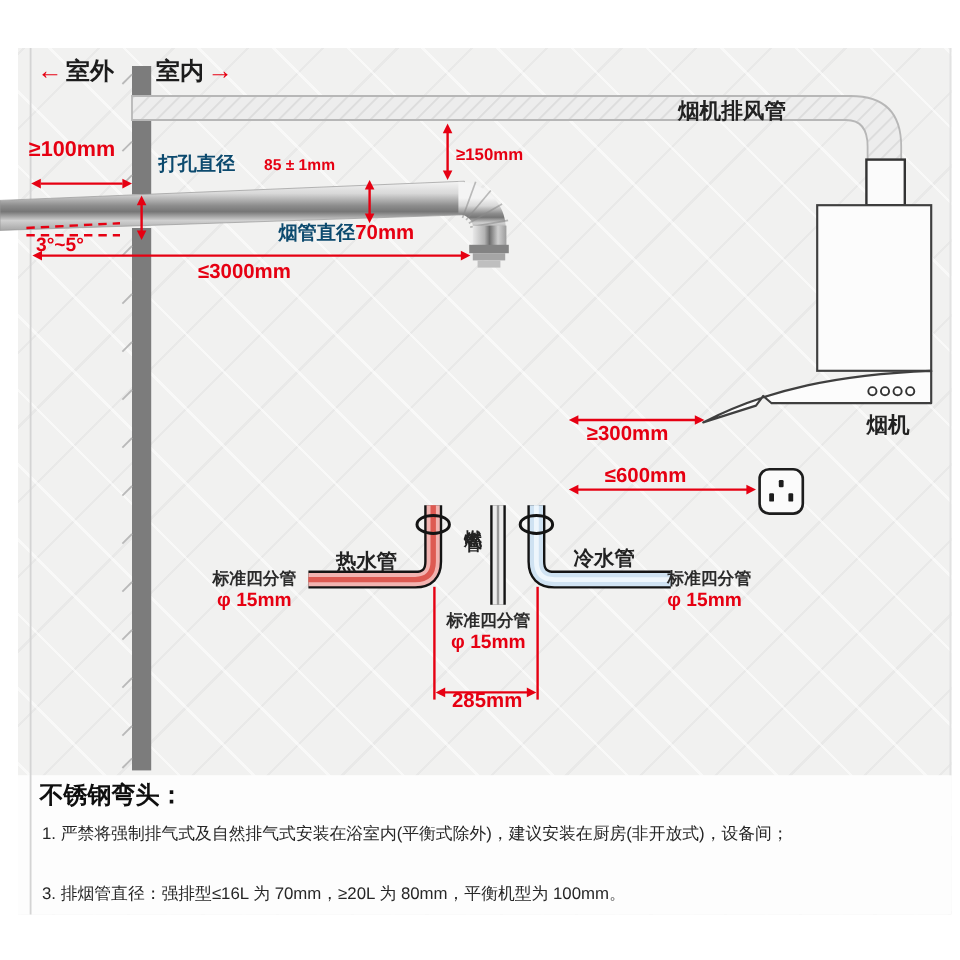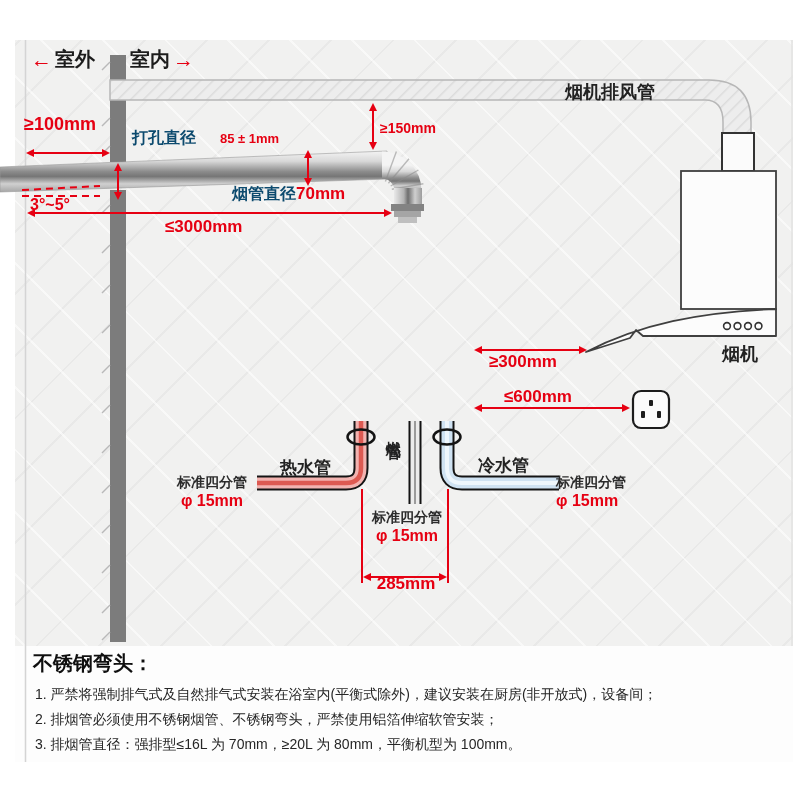--- a/index.html
+++ b/index.html
@@ -233,15 +233,14 @@
     <span class="d">φ 15mm</span>
   </div>
   <div class="spec" style="left:556px;top:474px;width:100px;text-align:left;">
     <span class="n">标准四分管</span>
     <span class="d">φ 15mm</span>
   </div>
   <div class="lbl red" style="left:370px;top:574px;font-size:17px;width:72px;text-align:center;">285mm</div>
 
   <div class="lbl tips-title" style="left:33px;top:652px;">不锈钢弯头：</div>
   <div class="tip-line" style="top:686px;">1. 严禁将强制排气式及自然排气式安装在浴室内(平衡式除外)，建议安装在厨房(非开放式)，设备间；</div>
-  <div class="tip-line" style="top:711px;">2. 排烟管必须使用不锈钢烟管、不锈钢弯头，严禁使用铝箔伸缩软管安装；</div>
   <div class="tip-line" style="top:736px;">3. 排烟管直径：强排型≤16L 为 70mm，≥20L 为 80mm，平衡机型为 100mm。</div>
 </div>
 
 </body></html>

